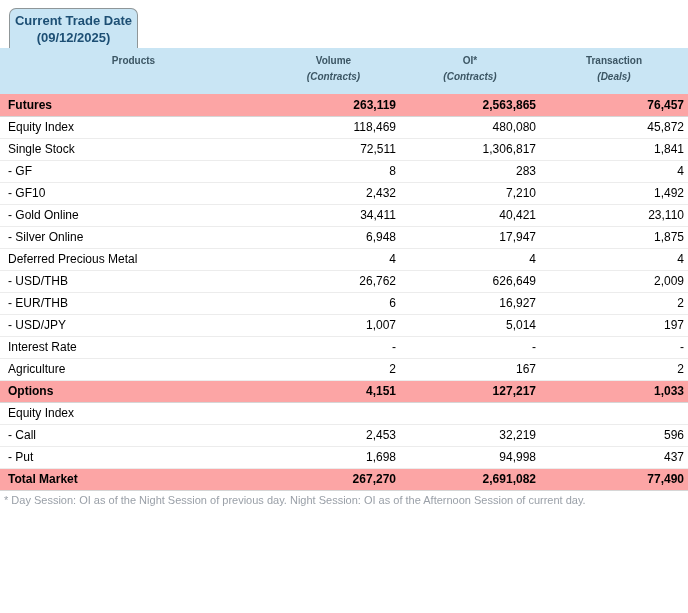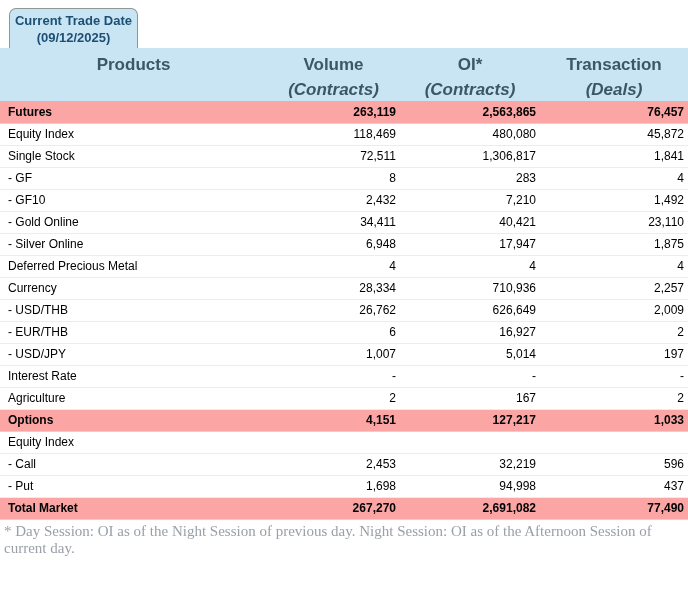--- a/index.html
+++ b/index.html
@@ -41,21 +41,21 @@
   }
   col.c-prod { width: 267px; }
   col.c-vol  { width: 133px; }
   col.c-oi   { width: 140px; }
   col.c-tx   { width: 148px; }
 
   thead th {
     background: #c9e5f4;
     color: #3c5664;
     font-weight: bold;
-    font-size: 17px;
+    font-size: 10px;
     text-align: center;
     vertical-align: top;
     height: 46px;
     padding-top: 7px;
   }
   thead th .h2 { margin-top: 5px; font-weight: bold; font-style: italic; }
 
   tbody td {
     height: 22px;
     border-bottom: 1px solid #ececec;
@@ -66,24 +66,23 @@
   td.prod { text-align: left; padding-left: 8px; }
   td.num  { text-align: right; padding-right: 4px; }
 
   tr.section td {
     background: #fca5a5;
     font-weight: bold;
     border-bottom: 1px solid #d6d6d6;
   }
 
   .footnote {
-    font-size: 15px;
+    font-size: 11px;
     color: #9aa0a8;
     padding: 3px 4px 0 4px;
-    font-family: Liberation Serif, serif;
   }
 </style>
 </head>
 <body>
 
 <div class="page">
 
   <div class="tab">
     <div>Current Trade Date</div>
     <div>(09/12/2025)</div>
@@ -159,26 +158,20 @@
           <td class="num">17,947</td>
           <td class="num">1,875</td>
         </tr>
         <tr>
           <td class="prod">Deferred Precious Metal</td>
           <td class="num">4</td>
           <td class="num">4</td>
           <td class="num">4</td>
         </tr>
         <tr>
-          <td class="prod">Currency</td>
-          <td class="num">28,334</td>
-          <td class="num">710,936</td>
-          <td class="num">2,257</td>
-        </tr>
-        <tr>
           <td class="prod">- USD/THB</td>
           <td class="num">26,762</td>
           <td class="num">626,649</td>
           <td class="num">2,009</td>
         </tr>
         <tr>
           <td class="prod">- EUR/THB</td>
           <td class="num">6</td>
           <td class="num">16,927</td>
           <td class="num">2</td>

